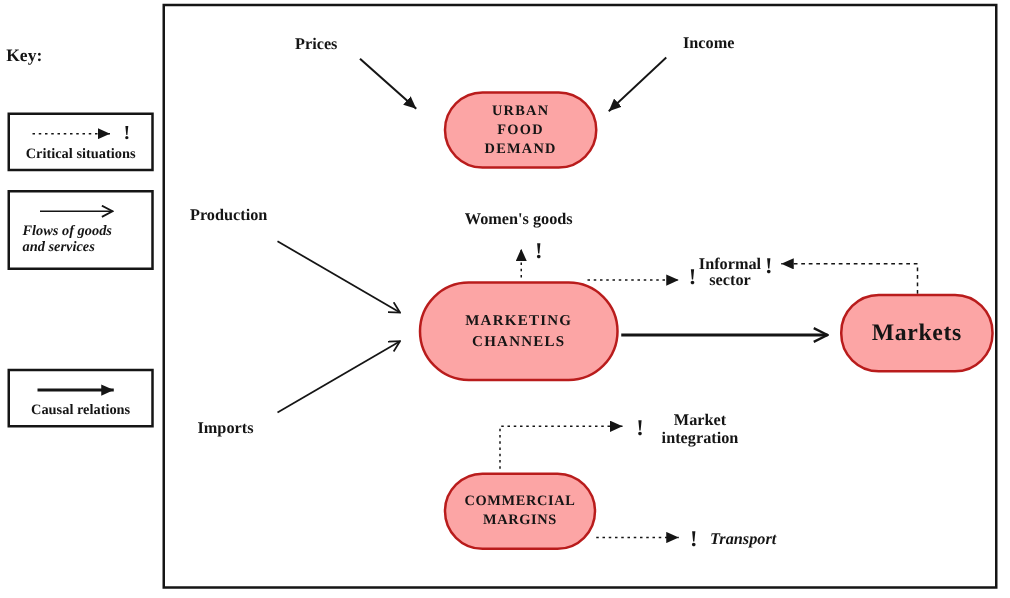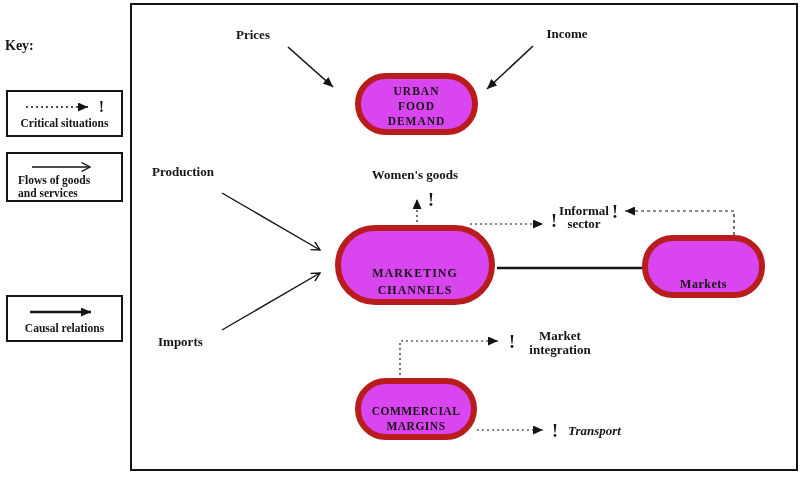--- a/index.html
+++ b/index.html
@@ -27,30 +27,30 @@
   .legend-label { font-size: 11.5px; font-weight: bold; text-align: center; line-height: 13px; width: 113px; }
   .legend-label.leftal { text-align: left; padding-left: 10px; }
   .main-box {
     position: absolute; left: 130px; top: 3px;
     width: 668px; height: 468px;
     border: 2px solid #151515;
   }
   .overlay { position: absolute; left: 0; top: 0; }
   .stadium {
     position: absolute;
-    border: 6px solid #b91c1c;
-    display: flex; flex-direction: column; align-items: center; justify-content: flex-end;
+    border: 2px solid #b91c1c;
+    display: flex; flex-direction: column; align-items: center; justify-content: center;
     text-align: center;
     font-weight: bold;
-    background: #d946ef;
+    background: #fca5a5;
   }
   .stadium span { display: block; }
   .node-urban   { left: 223px; top: 68px;  width: 123px; height: 62px; border-radius: 31px; font-size: 11.5px; letter-spacing: 1px; line-height: 15px; }
   .node-marketing { left: 203px; top: 220px; width: 160px; height: 80px; border-radius: 40px; font-size: 12px; letter-spacing: 1px; line-height: 17px; }
-  .node-markets { left: 510px; top: 230px; width: 123px; height: 63px; border-radius: 31px; font-size: 12px; letter-spacing: 0.5px; }
+  .node-markets { left: 540px; top: 230px; width: 123px; height: 63px; border-radius: 31px; font-size: 19px; letter-spacing: 0.5px; }
   .node-commercial { left: 223px; top: 373px; width: 122px; height: 62px; border-radius: 31px; font-size: 11.5px; letter-spacing: 0.5px; line-height: 15px; }
   .lbl { position: absolute; font-size: 13px; font-weight: bold; line-height: 14px; white-space: nowrap; }
   .lbl.center { text-align: center; white-space: normal; }
   .excl { position: absolute; font-size: 18px; font-weight: bold; line-height: 20px; }
 </style>
 </head>
 <body>
 
 <div class="page">
 
@@ -73,21 +73,21 @@
   <div class="legend-box" style="top:90px; height:47px;">
     <div class="legend-arrow-row">
       <svg width="72" height="14">
         <line x1="1" y1="7" x2="63" y2="7" stroke="#151515" stroke-width="1.3" stroke-dasharray="2 3" marker-end="url(#mF)"></line>
       </svg>
       <span class="legend-excl">!</span>
     </div>
     <div class="legend-label">Critical situations</div>
   </div>
 
-  <div class="legend-box" style="top:152px; height:50px;">
+  <div class="legend-box" style="top:152px; height:64px;font-style:italic;">
     <div class="legend-arrow-row">
       <svg width="72" height="14">
         <line x1="3" y1="7" x2="61" y2="7" stroke="#151515" stroke-width="1.3" marker-end="url(#mO)"></line>
       </svg>
     </div>
     <div class="legend-label leftal">Flows of goods</div>
     <div class="legend-label leftal">and services</div>
   </div>
 
 

